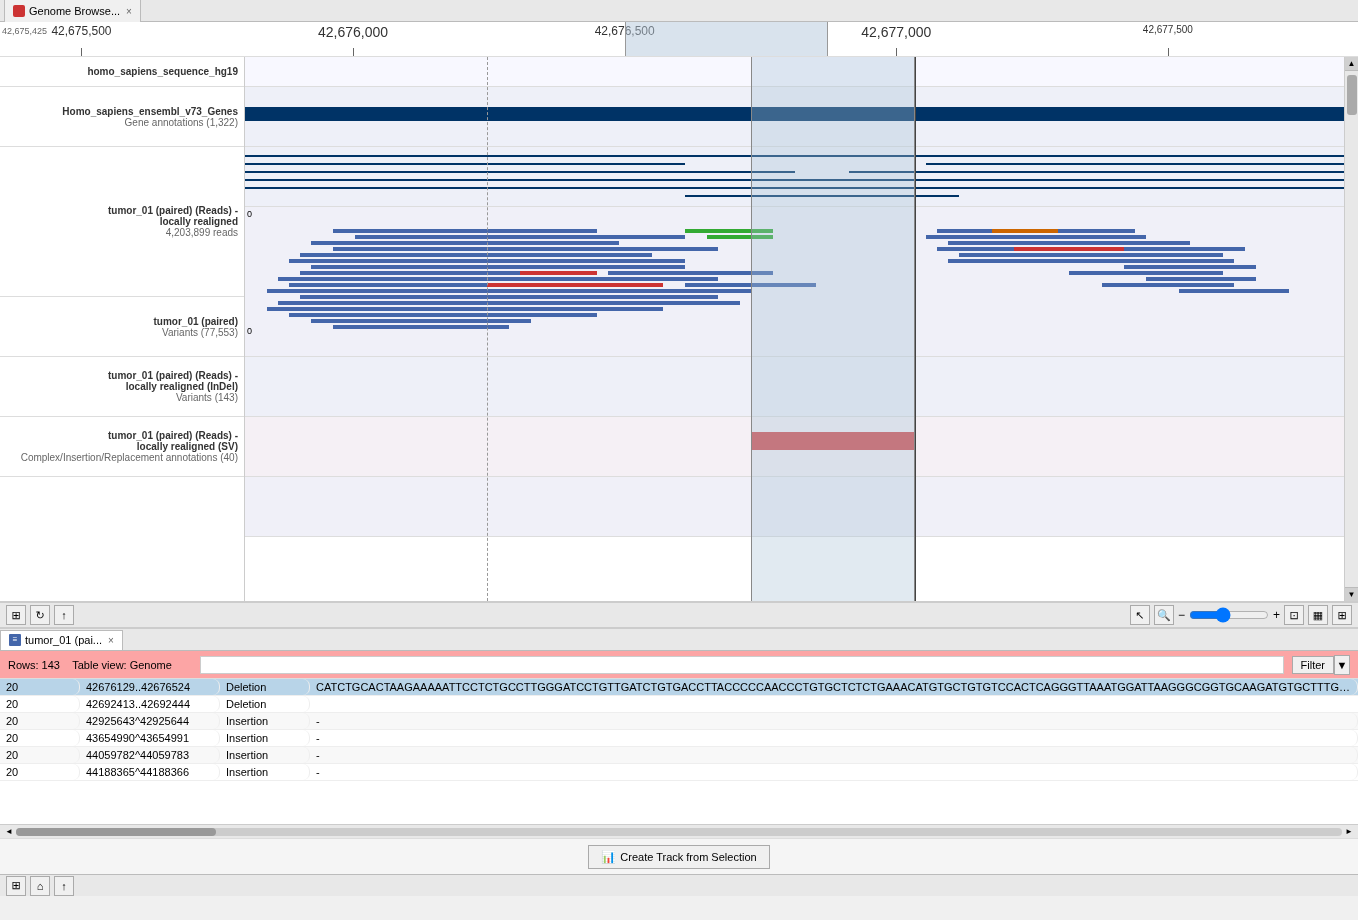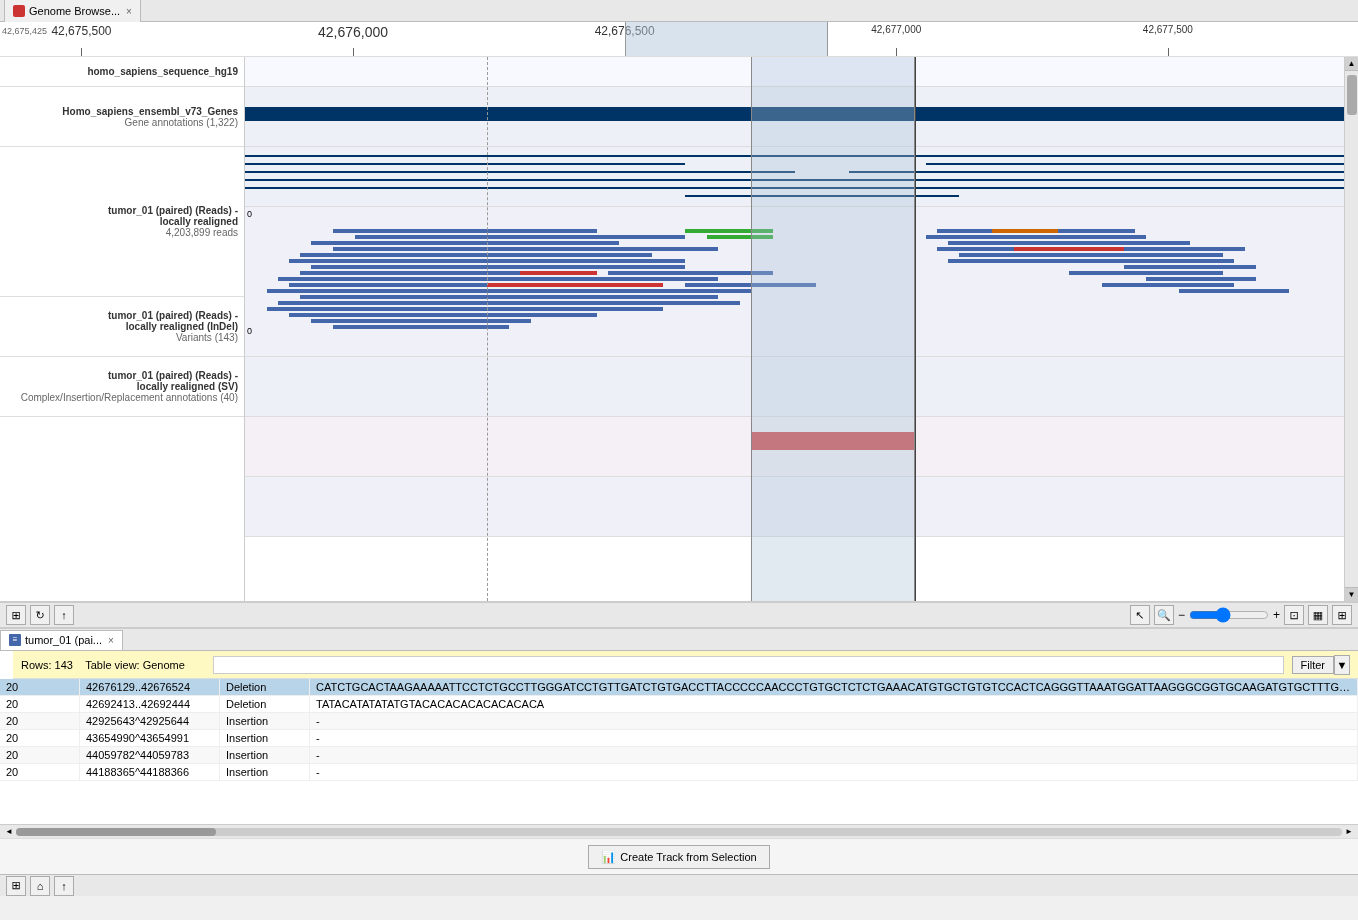--- a/index.html
+++ b/index.html
@@ -89,23 +89,22 @@
       display: flex; align-items: center;
       background: #d4d4d4; border: 1px solid #bbb; border-bottom: none;
       padding: 2px 8px; font-size: 11px; cursor: pointer; height: 20px;
     }
     .table-tab.active { background: white; }
 
     .table-header-bar {
       display: flex; align-items: center;
       padding: 3px 8px;
       border-bottom: 1px solid #ddd;
-      background: #fef9c3;
+      background: #fca5a5;
       height: 28px;
-      margin-left: 13px;
     }
     .table-header-bar .rows-info { font-size: 11px; margin-right: 20px; }
     .table-search {
       flex: 1; margin: 0 8px;
       border: 1px solid #ccc; padding: 2px 4px; font-size: 11px;
     }
     .filter-btn {
       border: 1px solid #aaa; background: #f0f0f0;
       padding: 2px 8px; font-size: 11px; cursor: pointer;
     }
@@ -126,21 +125,21 @@
     .table-row {
       display: grid;
       grid-template-columns: 80px 140px 90px 1fr;
       border-bottom: 1px solid #eee;
     }
     .table-row.selected { background: #b8d4e8; }
     .table-row.even { background: #f8f8f8; }
     .table-cell {
       padding: 2px 6px; font-size: 11px;
       border-right: 1px solid #eee;
-      white-space: nowrap; overflow: hidden; text-overflow: ellipsis;
+      white-space: nowrap; overflow: hidden; text-overflow: ellipsis; border-radius: 7px;
     }
 
     .table-hscroll {
       height: 14px; background: #e8e8e8;
       border-top: 1px solid #ccc;
       display: flex; align-items: center; padding: 0 2px;
     }
     .hscroll-track {
       flex: 1; height: 8px; background: #ccc; border-radius: 4px;
       position: relative;
@@ -183,21 +182,21 @@
   <div class="ruler" style="position:relative;height:35px;background:white;border-bottom:1px solid #ddd;">
     <div style="position:absolute;left:2px;top:4px;font-size:9px;color:#666;">42,675,425</div>
     <div style="position:absolute;left:6%;top:2px;font-size:12px;color:#333;transform:translateX(-50%);">42,675,500</div>
     <div style="position:absolute;left:6%;bottom:0;width:1px;height:8px;background:#666;"></div>
     <div style="position:absolute;left:26%;top:2px;font-size:14px;color:#333;transform:translateX(-50%);">42,676,000</div>
     <div style="position:absolute;left:26%;bottom:0;width:1px;height:8px;background:#666;"></div>
     <div style="position:absolute;left:46%;top:2px;font-size:12px;color:#333;transform:translateX(-50%);">42,676,500</div>
     <div style="position:absolute;left:46%;bottom:0;width:1px;height:8px;background:#666;"></div>
 
     <div style="position:absolute;left:46%;top:0;width:15%;height:100%;background:rgba(180,200,220,0.5);border-left:1px solid #999;border-right:1px solid #999;"></div>
-    <div style="position:absolute;left:66%;top:2px;font-size:10px;color:#333;transform:translateX(-50%);">42,677,000</div>
+    <div style="position:absolute;left:66%;top:2px;font-size:14px;color:#333;transform:translateX(-50%);">42,677,000</div>
     <div style="position:absolute;left:66%;bottom:0;width:1px;height:8px;background:#666;"></div>
     <div style="position:absolute;left:86%;top:2px;font-size:10px;color:#333;transform:translateX(-50%);">42,677,500</div>
     <div style="position:absolute;left:86%;bottom:0;width:1px;height:8px;background:#666;"></div>
   </div>
 
   <div style="display:flex;height:calc(100% - 35px);">
 
     <div style="width:245px;flex-shrink:0;border-right:1px solid #ccc;overflow:hidden;">
 
       <div class="track-label-cell" style="height:30px;border-bottom:1px solid #ddd;">
@@ -208,20 +207,24 @@
         <span class="track-name">Homo_sapiens_ensembl_v73_Genes</span>
         <span class="track-sub">Gene annotations (1,322)</span>
       </div>
 
 
       <div class="track-label-cell" style="height:150px;border-bottom:1px solid #ddd;">
         <span class="track-name" style="text-align:right;">tumor_01 (paired) (Reads) -<br>locally realigned</span>
         <span class="track-sub">4,203,899 reads</span>
       </div>
 
+      <div class="track-label-cell" style="height:60px;border-bottom:1px solid #ddd;">
+        <span class="track-name">tumor_01 (paired)</span>
+        <span class="track-sub">Variants (77,553)</span>
+      </div>
 
       <div class="track-label-cell" style="height:60px;border-bottom:1px solid #ddd;">
         <span class="track-name" style="text-align:right;">tumor_01 (paired) (Reads) -<br>locally realigned (InDel)</span>
         <span class="track-sub">Variants (143)</span>
       </div>
 
       <div class="track-label-cell" style="height:60px;border-bottom:1px solid #ddd;">
         <span class="track-name" style="text-align:right;">tumor_01 (paired) (Reads) -<br>locally realigned (SV)</span>
         <span class="track-sub">Complex/Insertion/Replacement annotations (40)</span>
       </div>
@@ -386,21 +389,20 @@
       <div class="table-cell">20</div>
       <div class="table-cell">42676129..42676524</div>
       <div class="table-cell">Deletion</div>
       <div class="table-cell">CATCTGCACTAAGAAAAATTCCTCTGCCTTGGGATCCTGTTGATCTGTGACCTTACCCCCAACCCTGTGCTCTCTGAAACATGTGCTGTGTCCACTCAGGGTTAAATGGATTAAGGGCGGTGCAAGATGTGCTTTGTTAAACAGATGCTTGAAGG...</div>
     </div>
 
     <div class="table-row">
       <div class="table-cell">20</div>
       <div class="table-cell">42692413..42692444</div>
       <div class="table-cell">Deletion</div>
-      <div class="table-cell">TATACATATATATGTACACACACACACACACA</div>
     </div>
 
     <div class="table-row even">
       <div class="table-cell">20</div>
       <div class="table-cell">42925643^42925644</div>
       <div class="table-cell">Insertion</div>
       <div class="table-cell">-</div>
     </div>
 
     <div class="table-row">

